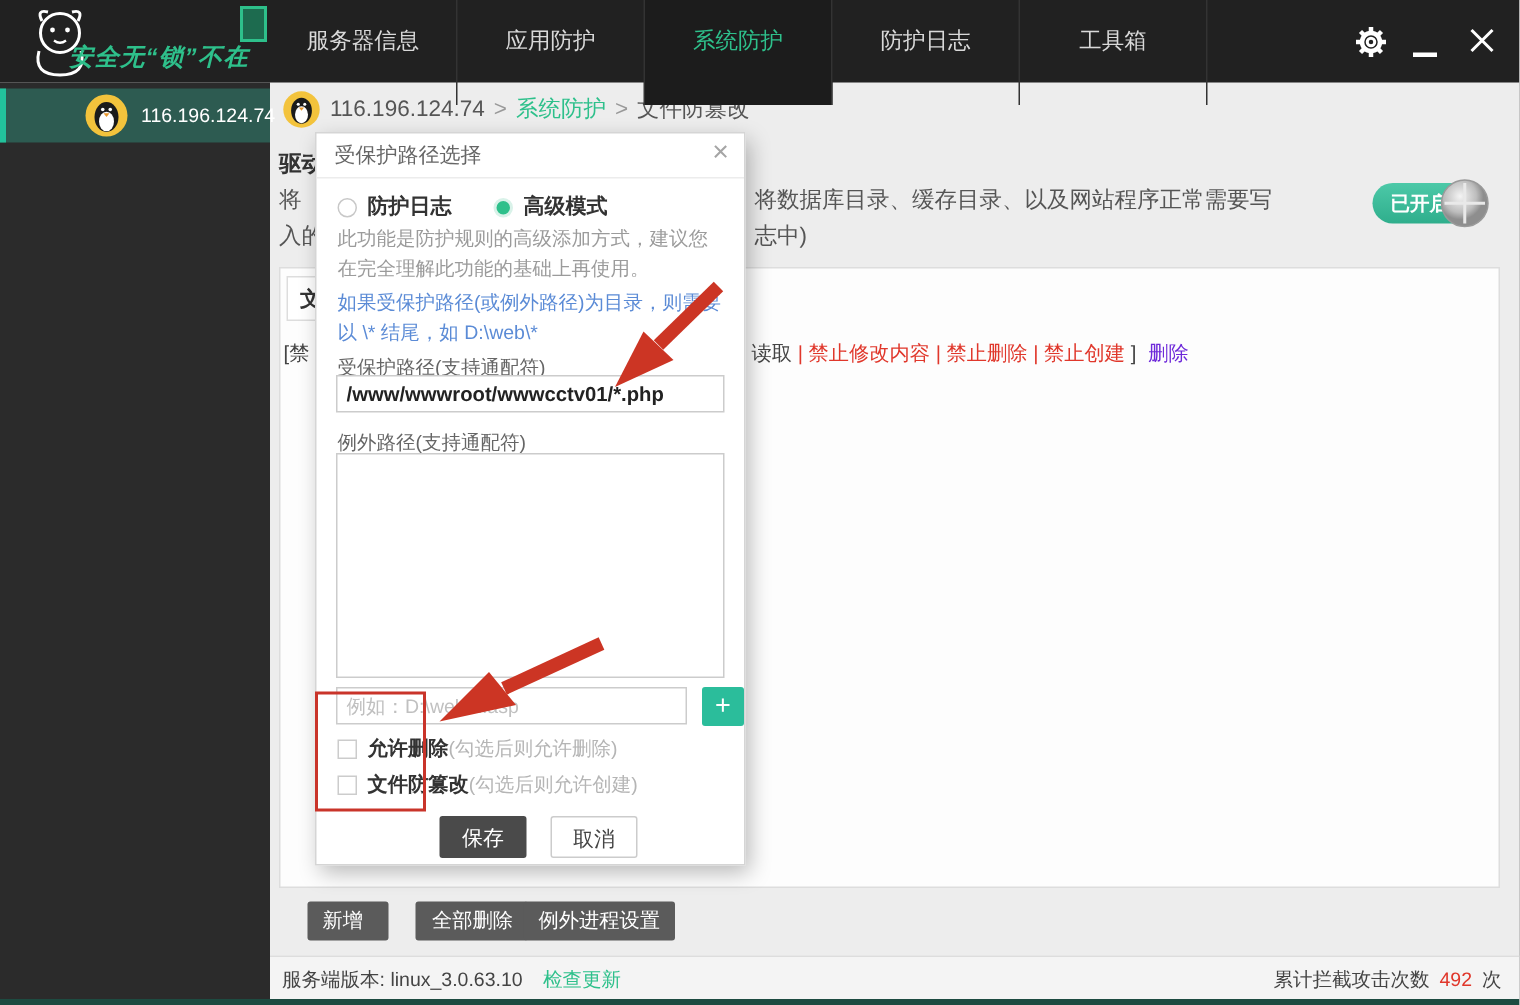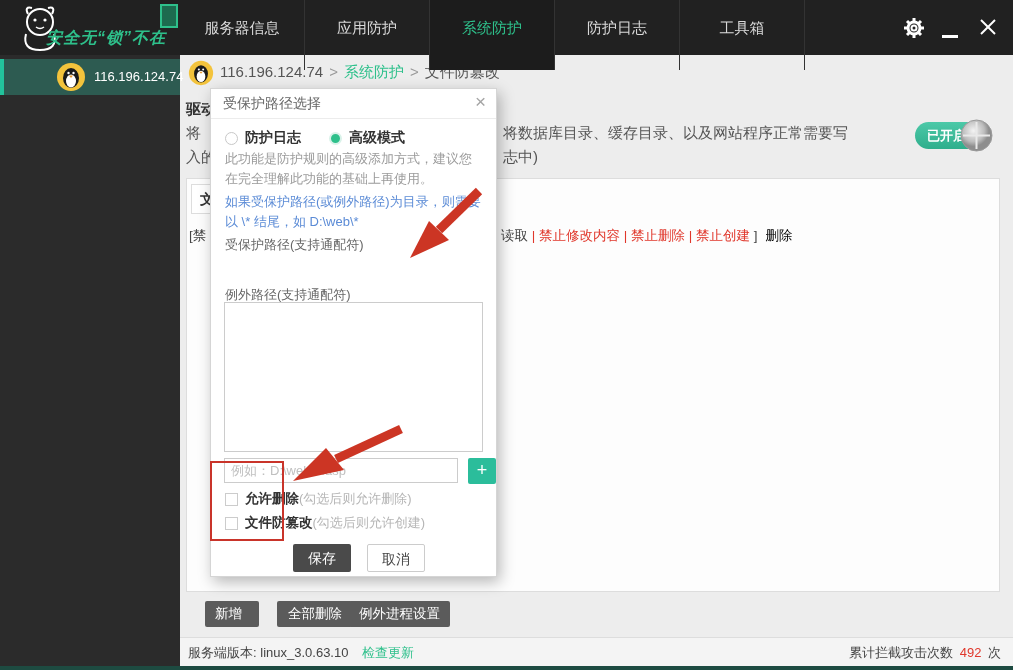--- a/index.html
+++ b/index.html
@@ -38,21 +38,21 @@
   .frag-bold { font-weight:bold; color:#333; }
   .toggle-pill { position:absolute; left:915px; top:122px; width:66px; height:27px; background:linear-gradient(#4cc9a8,#2fae8c); border-radius:14px; color:#fff; font-size:13px; font-weight:bold; text-align:left; line-height:27px; padding-left:12px; z-index:2; cursor:pointer; }
   .toggle-knob { position:absolute; left:960px; top:119px; z-index:3; cursor:pointer; }
 
   .panel { position:absolute; left:186px; top:178px; width:814px; height:414px; background:#fdfdfd; border:1px solid #ddd; z-index:1; }
   .panel-tab { position:absolute; left:4px; top:5px; width:112px; height:30px; background:#fff; border:1px solid #ddd; font-size:14px; font-weight:bold; color:#333; line-height:28px; padding-left:8px; cursor:pointer; }
   .rule-row { position:absolute; left:2px; top:48px; width:806px; font-size:13.5px; color:#444; white-space:nowrap; }
   .rule-left { position:absolute; left:0; top:0; }
   .rule-right { position:absolute; left:312px; top:0; }
   .rule-red { color:#e0372b; }
-  .rule-del { color:#000000; cursor:pointer; margin-left:8px; }
+  .rule-del { color:#6d28d9; cursor:pointer; margin-left:8px; }
 
   .action-btn { position:absolute; height:26px; background:#5b5b5b; color:#fff; font-size:13.5px; text-align:left; line-height:26px; border-radius:2px; cursor:pointer; z-index:2; padding:0 10px; }
   .btn-add      { left:205px; top:601px; min-width:54px; }
   .btn-delall   { left:277px; top:601px;padding-left:11px; }
   .btn-excproc  { left:349px; top:601px; }
 
   
   .statusbar { position:absolute; left:180px; top:637px; width:833px; height:29px; background:#f4f4f4; border-top:1px solid #ddd; font-size:13px; color:#444; z-index:2; }
   .status-left { position:absolute; left:8px; top:6px; white-space:nowrap; }
   .status-update { color:#2ec08b; margin-left:10px; cursor:pointer; }
@@ -225,20 +225,21 @@
         <span class="radio-label">防护日志</span>
       </span>
       <span class="radio-item">
         <span class="radio-dot checked"></span>
         <span class="radio-label">高级模式</span>
       </span>
     </div>
     <div class="m-note gray">此功能是防护规则的高级添加方式，建议您在完全理解此功能的基础上再使用。</div>
     <div class="m-note blue">如果受保护路径(或例外路径)为目录，则需要以 \* 结尾，如 D:\web\*</div>
     <div class="m-label lbl-path">受保护路径(支持通配符)</div>
+    <input class="m-input" type="text" value="/www/wwwroot/wwwcctv01/*.php" style="">
     <div class="m-label lbl-exc">例外路径(支持通配符)</div>
     <textarea class="m-textarea" style=""></textarea>
     <input class="m-add-input" type="text" placeholder="例如：D:\web\1.asp" style="">
     <div class="m-plus">+</div>
     <div class="m-check cb1">
       <span class="cb-box"></span>
       <span class="cb-label">允许删除</span>
       <span class="cb-hint">(勾选后则允许删除)</span>
     </div>
     <div class="m-check cb2">

